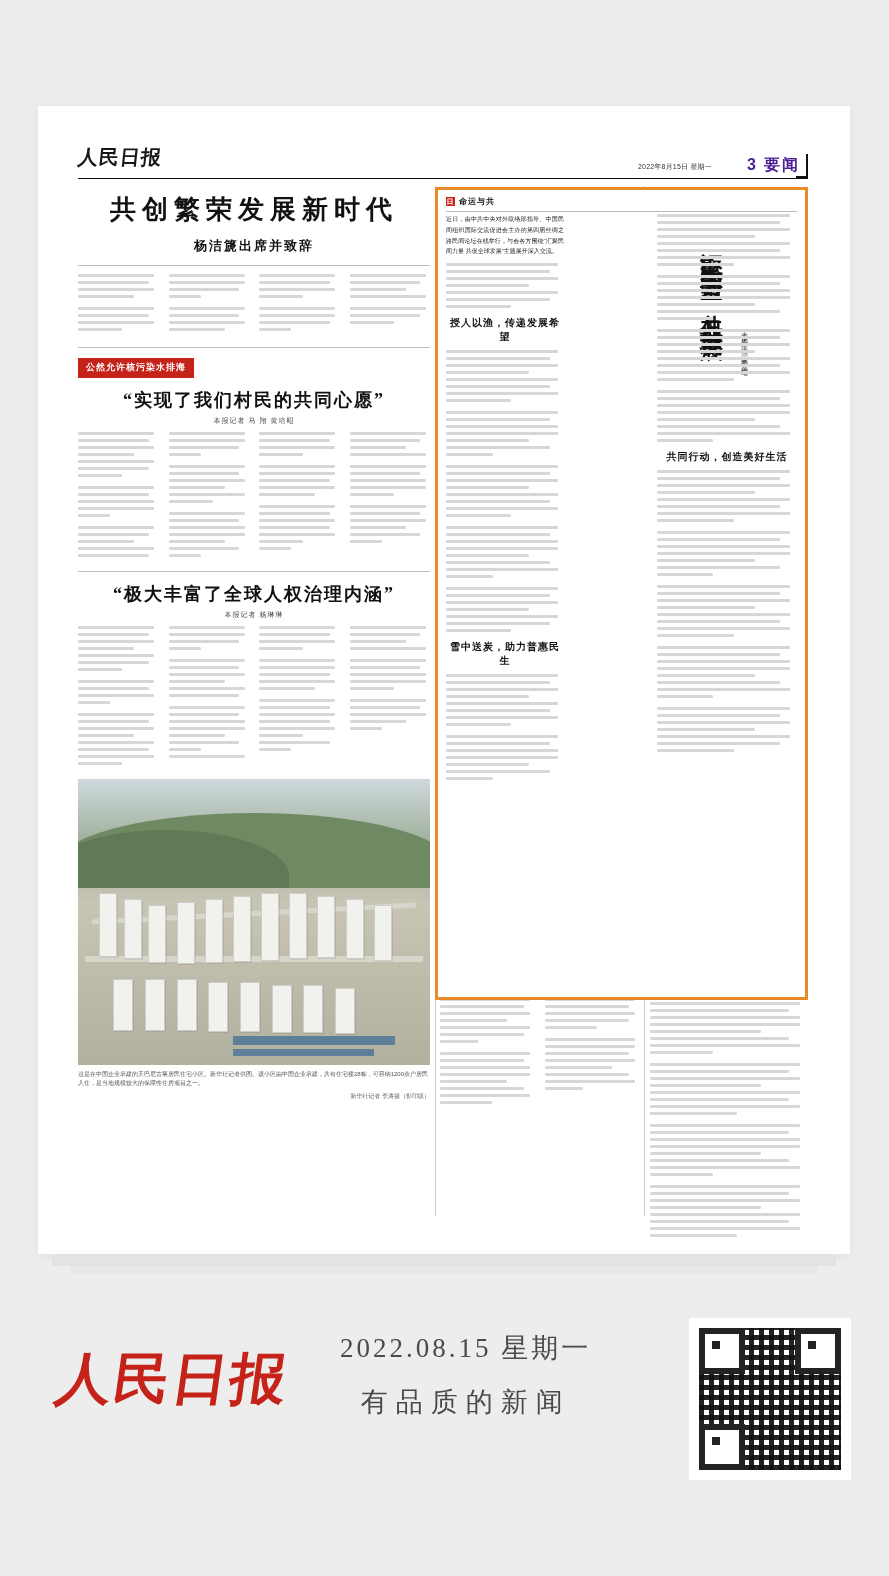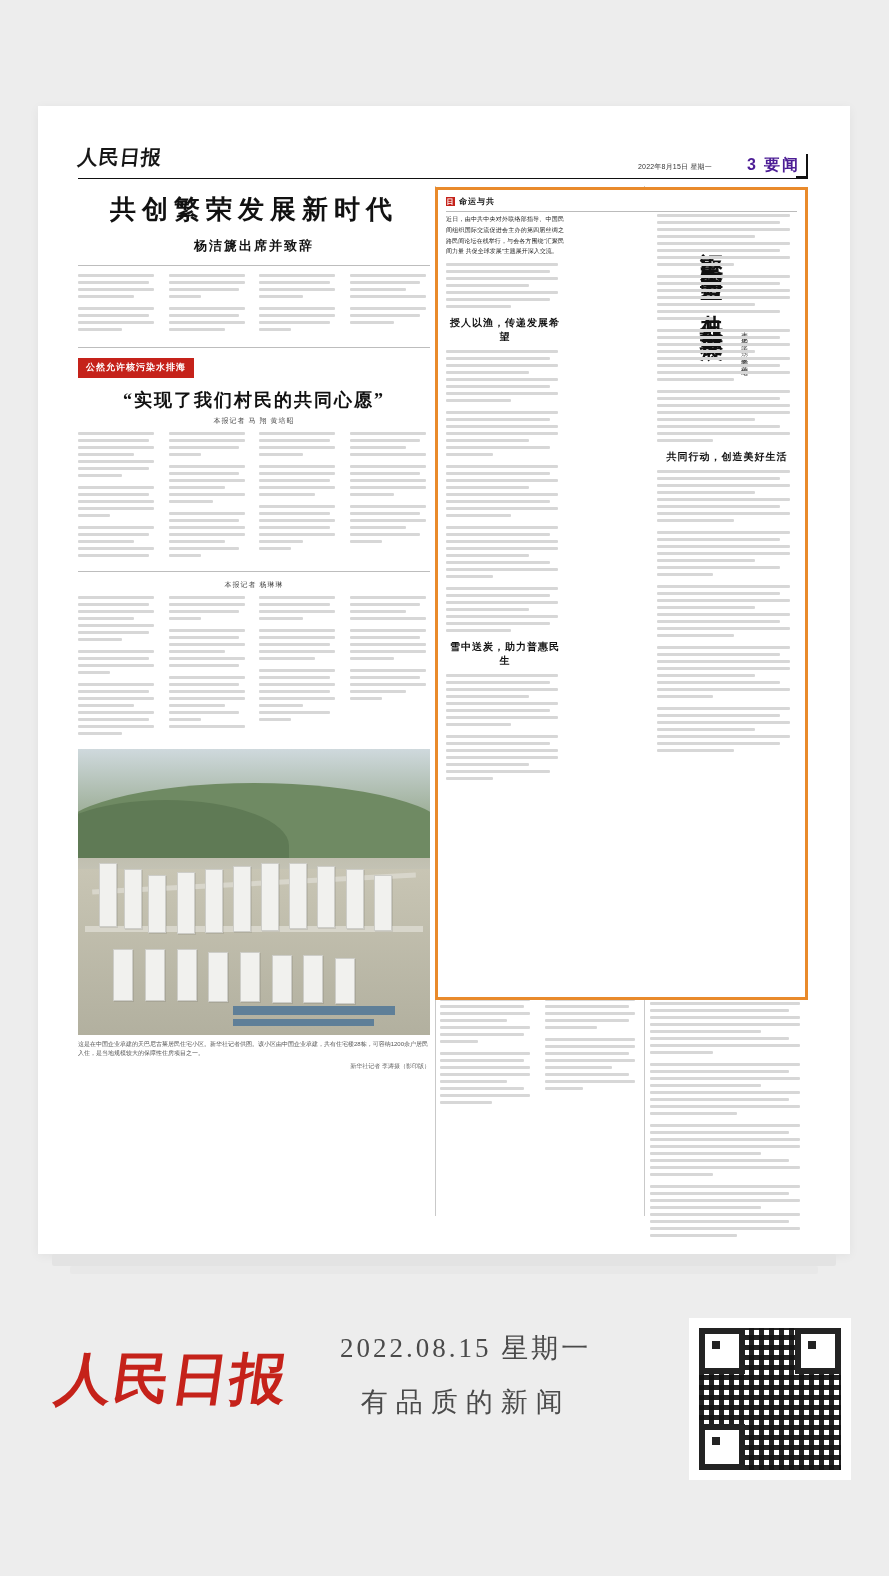--- a/index.html
+++ b/index.html
@@ -604,20 +604,21 @@
               <div class="line w95"></div>
                 <div class="line w88"></div>
                 <div class="line w95"></div>
               <div class="line w70"></div>
                 <div class="line w88"></div>
                 <div class="line w40"></div>
             </div>
           </div>
 
           <div class="rule-thin" style="margin-top:10px"></div>
+          <div class="headline-quote">“极大丰富了全球人权治理内涵”</div>
           <div class="byline">本报记者 杨琳琳</div>
 
           <div class="textcols">
             <div class="tc">
               <div class="line w95"></div>
                 <div class="line w88"></div>
                 <div class="line w95"></div>
               <div class="line w70"></div>
                 <div class="line w95"></div>
                 <div class="line w88"></div>

